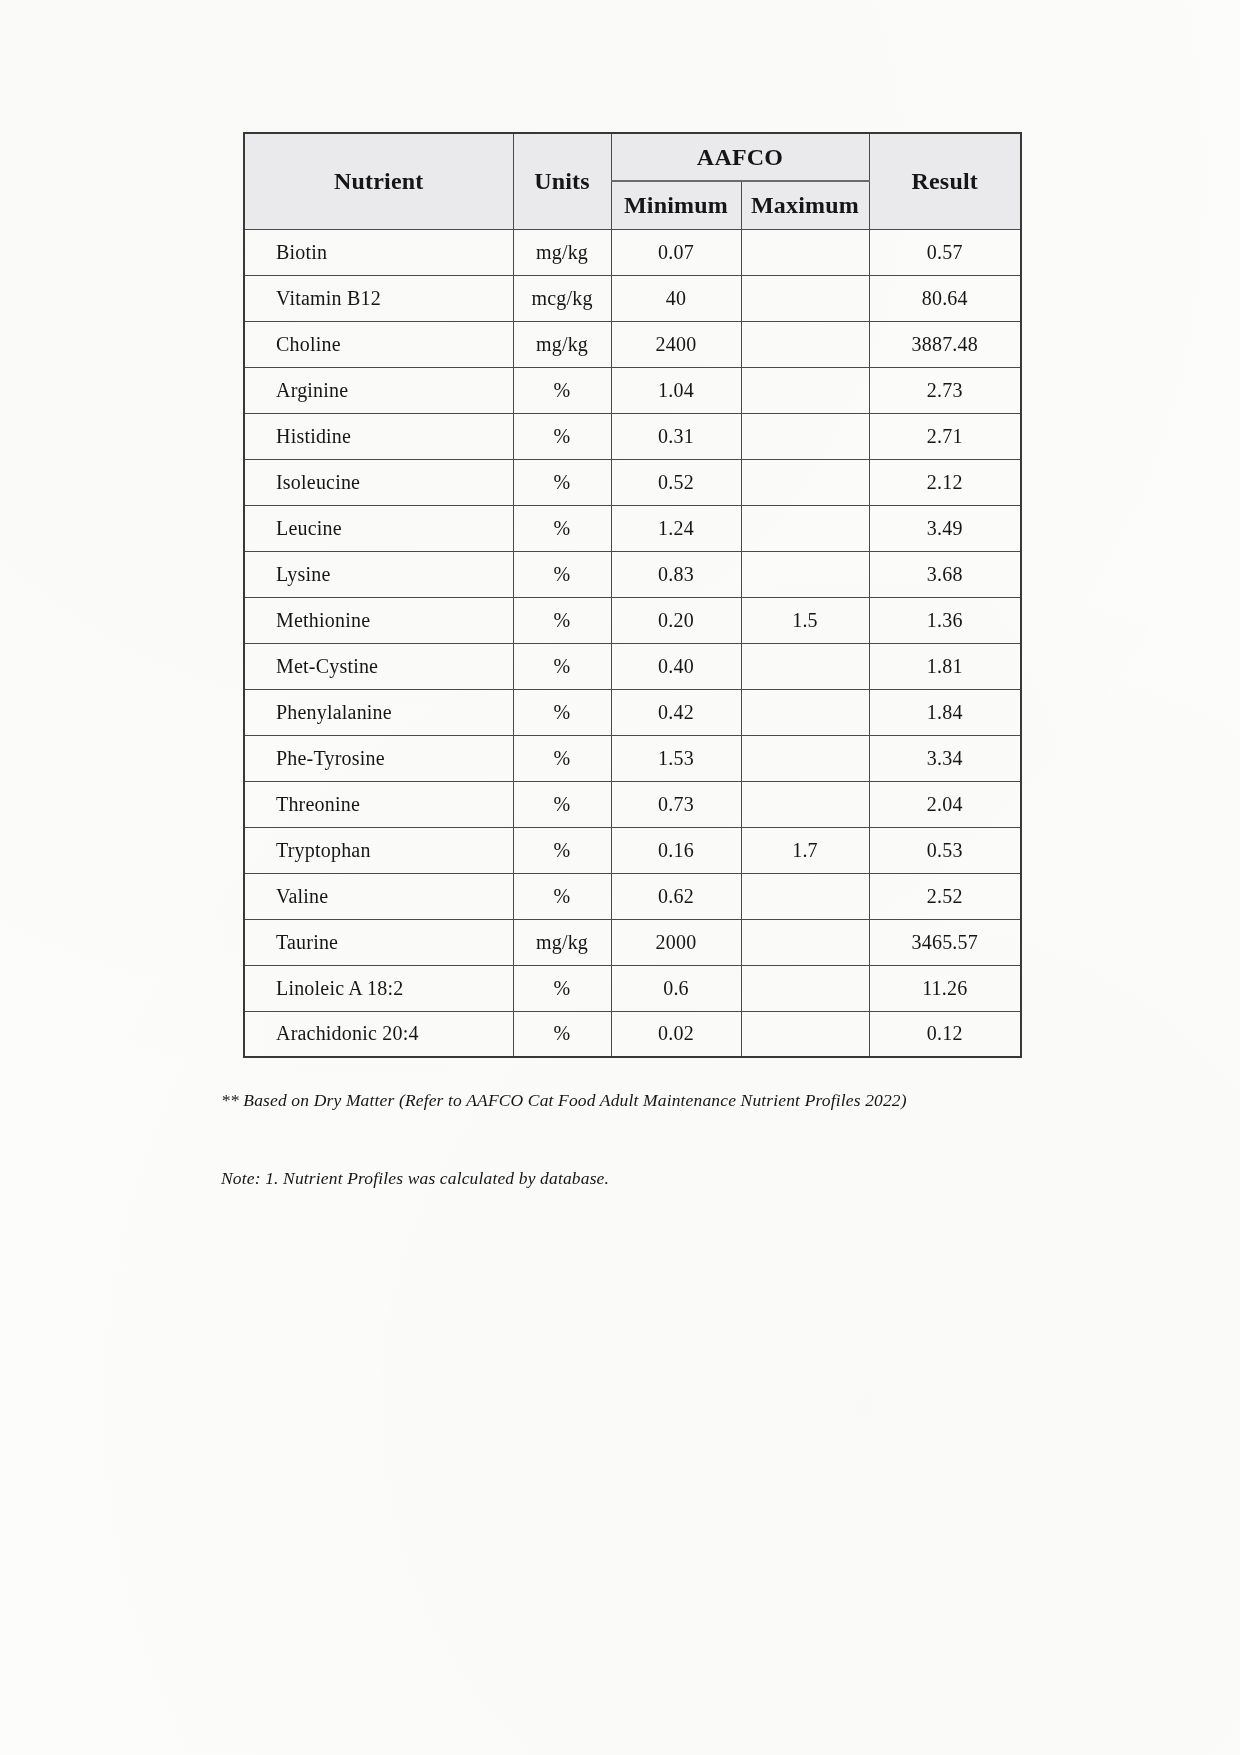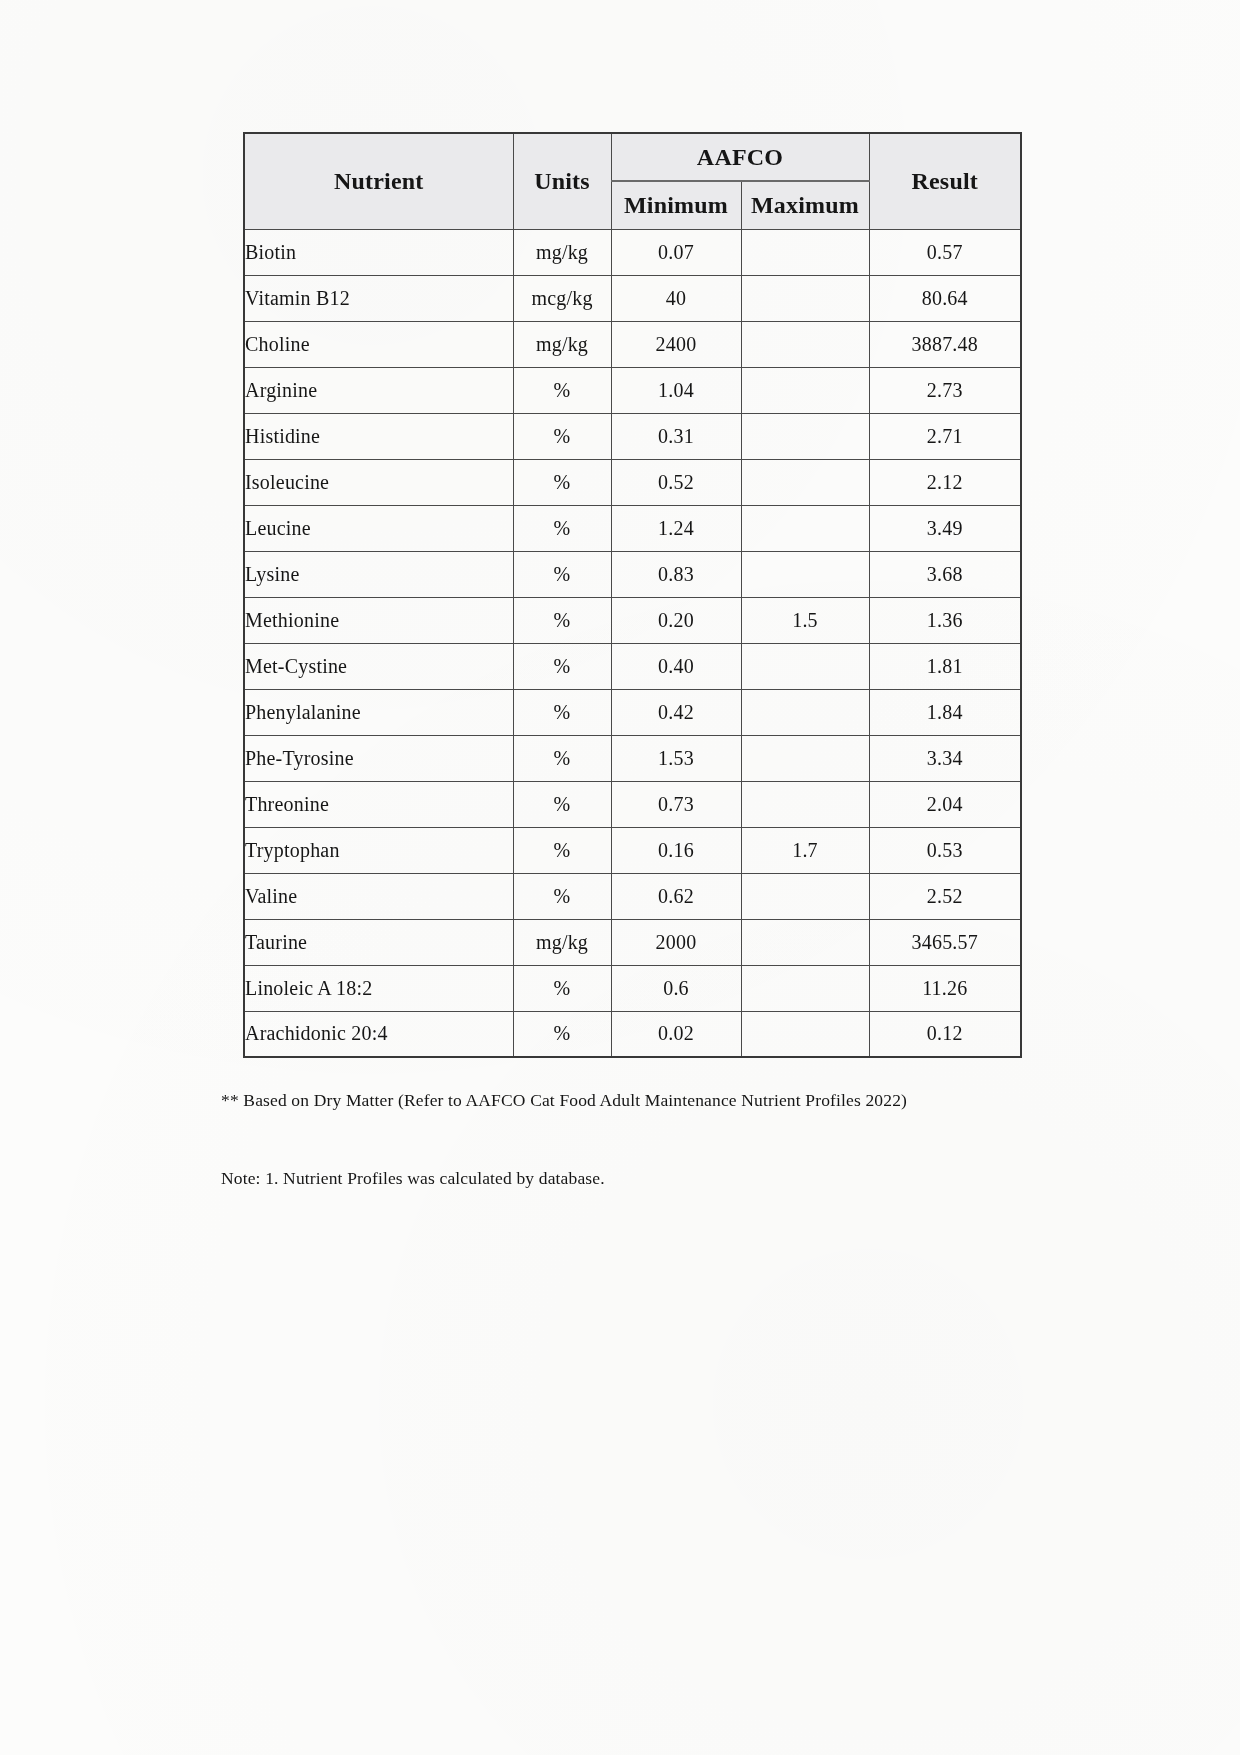--- a/index.html
+++ b/index.html
@@ -52,28 +52,29 @@
   .nutrient-table thead th {
     background: var(--header-bg);
     font-weight: bold;
     height: 48px;
     font-size: 24px;
   }
   .nutrient-table thead tr.sub th { border-top: 2px solid #6a6a6a; margin-left: 40px; }
   .nutrient-table tbody td { height: 46px; background: transparent; }
   .nutrient-table td.cell-nutrient {
     text-align: left;
-    padding-left: 0;
+    padding-left: 31px;
   }
   .footnote {
     position: absolute;
     left: 221px;
     font-size: 17.5px;
     letter-spacing: 0.15px;
     white-space: nowrap;
+    font-style: italic;
   }
   .footnote.f1 { top: 1090px; }
   .footnote.f2 { top: 1136px; margin-top: 32px; }
 </style>
 </head>
 <body>
 
 <div class="page">
 
   <table class="nutrient-table">

